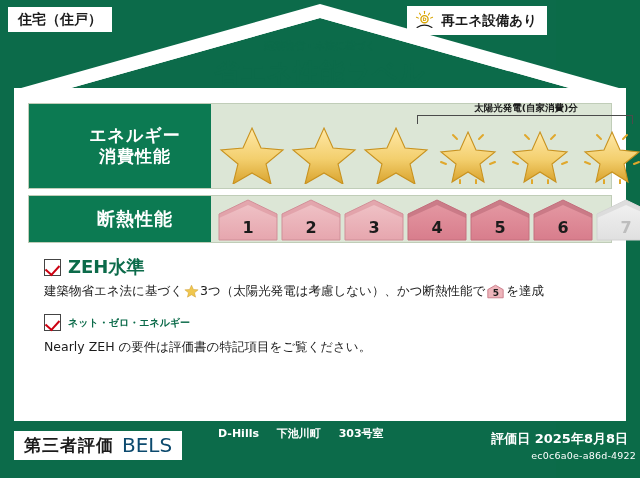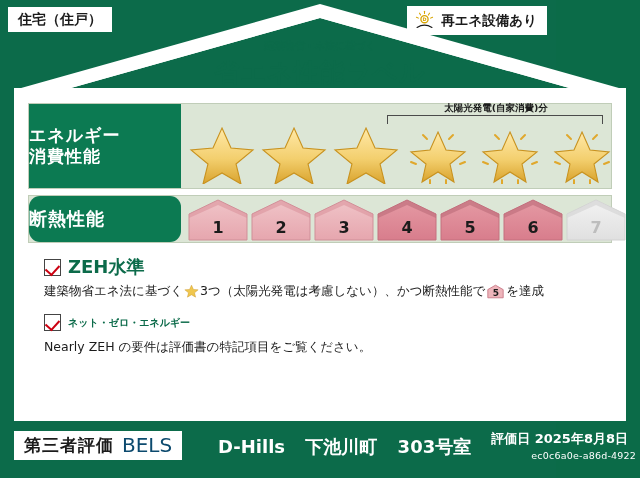--- a/index.html
+++ b/index.html
@@ -61,24 +61,24 @@
   .row{
     display:flex;align-items:stretch;
     background:#dce6d6;
     border:1px solid #c0cdb8;
     box-sizing:border-box;
   }
   .row-energy{height:86px;}
   .row-ins{height:48px;margin-top:6px;}
   .rowlabel{
     width:152px;flex:0 0 152px;background:#0c7a52;color:#fff;
-    display:flex;flex-direction:column;align-items:flex-start;justify-content:center;
-    font-size:17px;font-weight:700;line-height:1.25;letter-spacing:1px;
-  }
-  .rowlabel.one{font-size:18px;border-radius:11px;}
+    display:flex;flex-direction:column;align-items:center;justify-content:center;
+    font-size:17px;font-weight:700;line-height:1.25;letter-spacing:1px;padding-left:30px;
+  }
+  .rowlabel.one{font-size:18px;}
   .rowbody{flex:1;position:relative;}
 
   
   .stars{
     position:absolute;left:0;right:0;bottom:4px;
     display:flex;align-items:flex-end;justify-content:flex-start;
     padding-left:6px;gap:2px;
   }
   .starbox{position:relative;width:70px;height:62px;}
   .starbox svg{display:block;}
@@ -165,21 +165,21 @@
     position:absolute;left:0;bottom:0;width:640px;height:58px;z-index:6;
     color:#fff;
   }
   .bels{
     position:absolute;left:14px;top:11px;background:#fff;
     padding:4px 10px 5px 10px;display:flex;align-items:center;gap:8px;
   }
   .bels .jp{font-size:17px;font-weight:700;color:#1b1b1b;line-height:1;letter-spacing:1px;}
   .bels .en{font-size:20px;font-weight:400;color:#0c4a6e;line-height:1;letter-spacing:0px;}
   .addr{
-    position:absolute;left:218px;top:18px;font-size:18px;font-weight:700;
+    position:absolute;left:218px;top:8px;font-size:11px;font-weight:700;
     color:#ffffff;line-height:1;
   }
   .addr span{margin-right:14px;}
   .fdate{
     position:absolute;right:12px;top:12px;text-align:right;
     font-size:13px;font-weight:700;line-height:1;
   }
   .fid{
     position:absolute;right:4px;top:31px;text-align:left;
     font-size:9.5px;line-height:1;color:#ffffff;letter-spacing:.2px;

